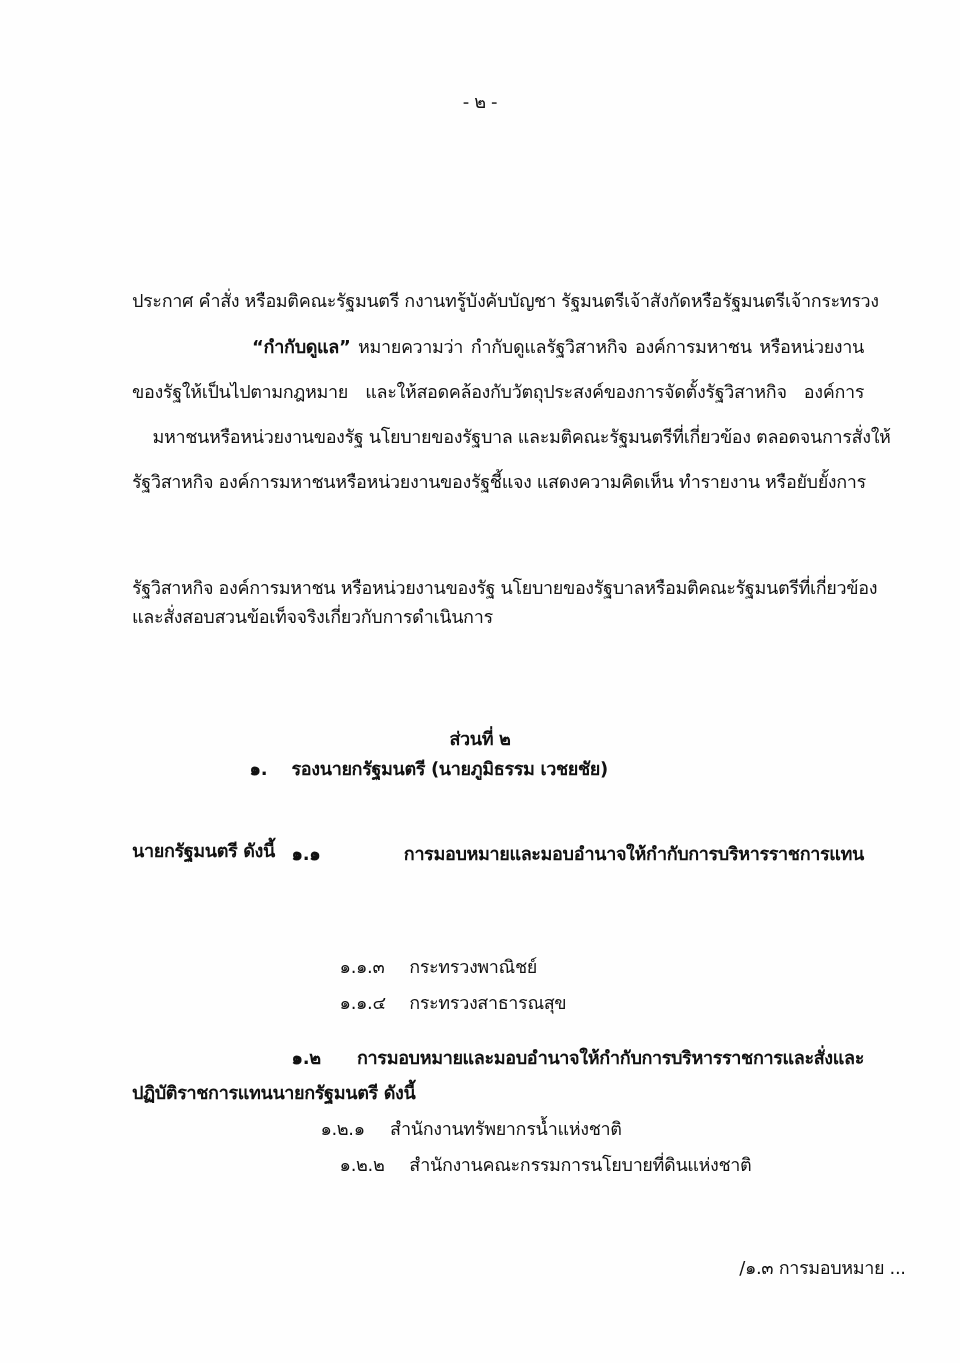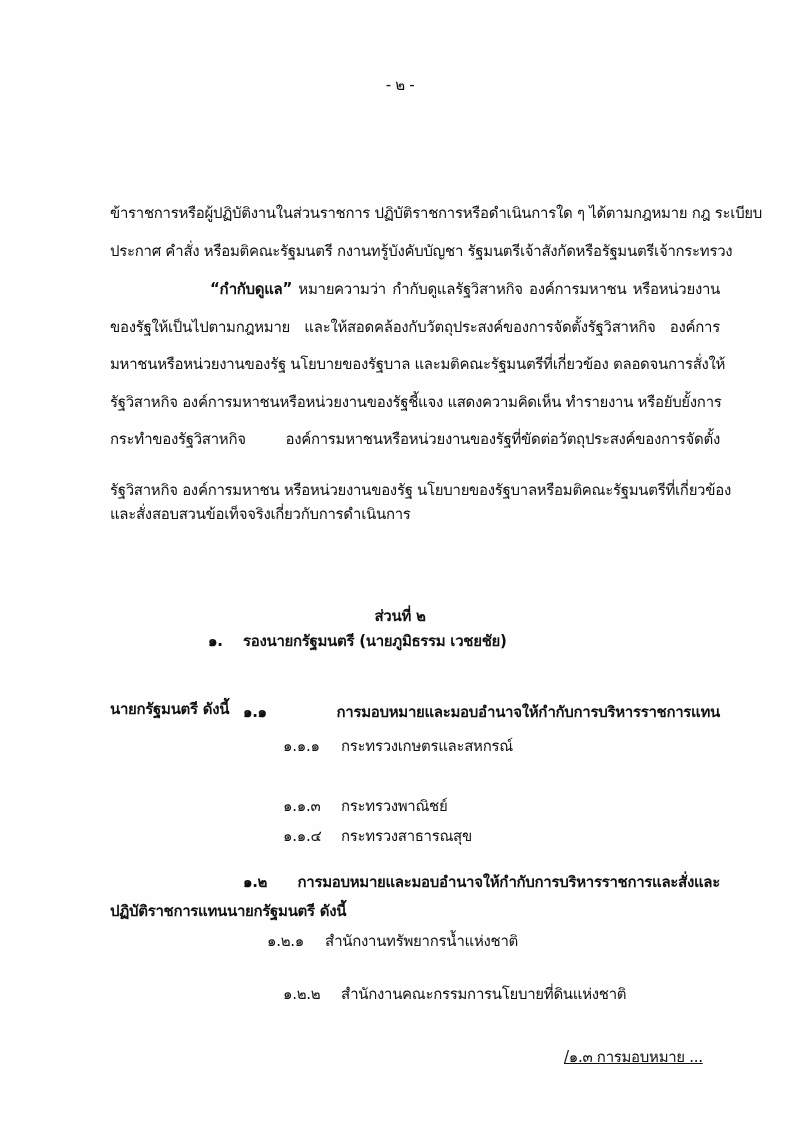--- a/index.html
+++ b/index.html
@@ -12,65 +12,60 @@
   .just { left:110px; width:610px; text-align:justify; text-align-last:justify; }
   .num { display:inline-block; }
 </style>
 </head>
 <body>
 
 <div class="page">
 
   <div class="line center" style="top:75px;">- ๒ -</div>
 
-  <div class="line just" style="top:203px;">ข้าราชการหรือผู้ปฏิบัติงานในส่วนราชการ ปฏิบัติราชการหรือดำเนินการใด ๆ ได้ตามกฎหมาย กฎ ระเบียบ</div>
   <div class="line just" style="top:241px;">ประกาศ คำสั่ง หรือมติคณะรัฐมนตรี กงานทรู้บังคับบัญชา รัฐมนตรีเจ้าสังกัดหรือรัฐมนตรีเจ้ากระทรวง</div>
 
   <div class="line" style="left:210px; width:510px; top:279px; text-align:justify; text-align-last:justify;">
     <span class="b">“กำกับดูแล”</span>
     <span>หมายความว่า กำกับดูแลรัฐวิสาหกิจ องค์การมหาชน หรือหน่วยงาน</span>
   </div>
   <div class="line just" style="top:317px;">ของรัฐให้เป็นไปตามกฎหมาย และให้สอดคล้องกับวัตถุประสงค์ของการจัดตั้งรัฐวิสาหกิจ องค์การ</div>
-  <div class="line just" style="top:354px;">มหาชนหรือหน่วยงานของรัฐ นโยบายของรัฐบาล และมติคณะรัฐมนตรีที่เกี่ยวข้อง ตลอดจนการสั่งให้</div>
+  <div class="line just" style="top:354px;margin-left:17px;">มหาชนหรือหน่วยงานของรัฐ นโยบายของรัฐบาล และมติคณะรัฐมนตรีที่เกี่ยวข้อง ตลอดจนการสั่งให้</div>
   <div class="line just" style="top:392px;">รัฐวิสาหกิจ องค์การมหาชนหรือหน่วยงานของรัฐชี้แจง แสดงความคิดเห็น ทำรายงาน หรือยับยั้งการ</div>
-  <div class="line just" style="top:429px;">กระทำของรัฐวิสาหกิจ องค์การมหาชนหรือหน่วยงานของรัฐที่ขัดต่อวัตถุประสงค์ของการจัดตั้ง</div>
   <div class="line just" style="top:480px;">รัฐวิสาหกิจ องค์การมหาชน หรือหน่วยงานของรัฐ นโยบายของรัฐบาลหรือมติคณะรัฐมนตรีที่เกี่ยวข้อง</div>
   <div class="line" style="left:110px; top:504px;">และสั่งสอบสวนข้อเท็จจริงเกี่ยวกับการดำเนินการ</div>
 
   <div class="line center b" style="top:606px;">ส่วนที่ ๒</div>
 
   <div class="line b" style="left:208px; top:631px;">
     <span class="num" style="width:30px;">๑.</span>
     <span>รองนายกรัฐมนตรี (นายภูมิธรรม   เวชยชัย)</span>
   </div>
 
   <div class="line b" style="left:243px; width:477px; top:702px; text-align:justify; text-align-last:justify;">
     <span>๑.๑</span>
     <span>การมอบหมายและมอบอำนาจให้กำกับการบริหารราชการแทน</span>
   </div>
   <div class="line b" style="left:110px; top:699px;">นายกรัฐมนตรี ดังนี้</div>
 
-  <div class="line" style="left:283px; top:736px;">
-    <span class="num" style="width:58px;">๑.๑.๑</span><span>กระทรวงเกษตรและสหกรณ์</span>
-  </div>
   <div class="line" style="left:283px; top:796px;">
     <span class="num" style="width:58px;">๑.๑.๓</span><span>กระทรวงพาณิชย์</span>
   </div>
   <div class="line" style="left:283px; top:826px;">
     <span class="num" style="width:58px;">๑.๑.๔</span><span>กระทรวงสาธารณสุข</span>
   </div>
 
   <div class="line b" style="left:243px; width:477px; top:872px; text-align:justify; text-align-last:justify;">
     <span>๑.๒</span>
     <span>การมอบหมายและมอบอำนาจให้กำกับการบริหารราชการและสั่งและ</span>
   </div>
   <div class="line b" style="left:110px; top:901px;">ปฏิบัติราชการแทนนายกรัฐมนตรี  ดังนี้</div>
 
   <div class="line" style="left:267px; top:931px;">
     <span class="num" style="width:58px;">๑.๒.๑</span><span>สำนักงานทรัพยากรน้ำแห่งชาติ</span>
   </div>
-  <div class="line" style="left:283px; top:961px;margin-top:23px;">
+  <div class="line" style="left:283px; top:961px;">
     <span class="num" style="width:58px;">๑.๒.๒</span><span>สำนักงานคณะกรรมการนโยบายที่ดินแห่งชาติ</span>
   </div>
 
-  <div class="line" style="left:564px; top:1047px;text-decoration:underline;">/๑.๓ การมอบหมาย ...</div>
+  <div class="line" style="left:616px; top:1047px;">/๑.๓ การมอบหมาย ...</div>
 
 </div>
 
 </body></html>

